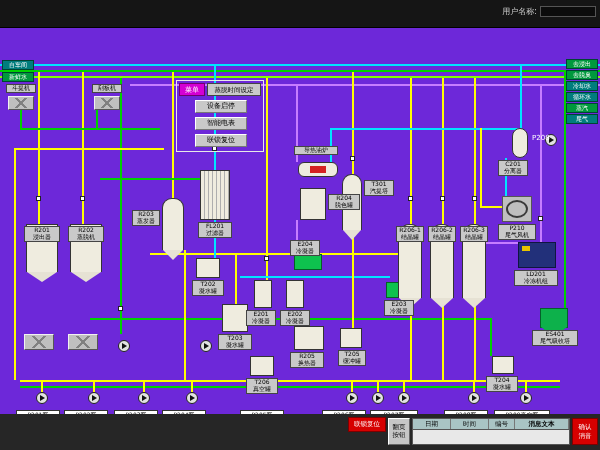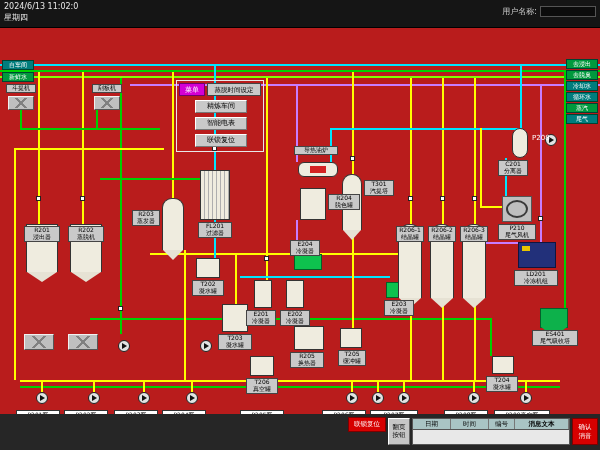--- a/index.html
+++ b/index.html
@@ -9,21 +9,21 @@
 
   
   .topbar{position:absolute;left:0;top:0;width:600px;height:28px;background:#151515;border-bottom:1px solid #000;z-index:10;}
   .dt{position:absolute;left:4px;top:2px;font-size:8px;line-height:1.35;color:#e8e8e8;}
   .titlewrap{position:absolute;left:150px;right:150px;top:1px;height:25px;border:1px solid #454545;display:flex;align-items:center;justify-content:center;background:#1b1b1b;}
   .titlewrap span{color:#ffe600;font-size:14px;font-weight:bold;letter-spacing:7px;}
   .userwrap{position:absolute;right:4px;top:6px;font-size:8px;color:#cfcfcf;display:flex;gap:3px;align-items:center;}
   .userfield{display:inline-block;width:56px;height:11px;background:#0c0c0c;border:1px solid #555;}
 
   
-  .canvas{position:absolute;left:0;top:28px;width:600px;height:386px;background:#b91c1c;overflow:hidden;}
+  .canvas{position:absolute;left:0;top:28px;width:600px;height:386px;background:#6d28d9;overflow:hidden;}
   .pipe{position:absolute;z-index:1;}
   .valve{position:absolute;width:5px;height:5px;background:#fff;border:1px solid #222;z-index:2;}
   .vessel{position:absolute;z-index:2;}
   .tank,.hopper,.column,.capsule,.striped,.hbar{background:#efecdf;border:1px solid #333;}
   .hopper,.ghopper,.column{border-bottom:none;}
   .column{border-radius:45% 45% 0 0/18% 18% 0 0;}
   .capsule{border-radius:8px;}
   .striped{background:repeating-linear-gradient(90deg,#efecdf 0 3px,#aeaeae 3px 4px);}
   .cone{position:absolute;top:100%;left:0;width:0;height:0;border-top:10px solid #e6e2d4;border-left:0 solid transparent;border-right:0 solid transparent;}
   .hx{background:#0ec24e;border:1px solid #065f27;}
@@ -64,36 +64,32 @@
   .alarm-body{height:14px;background:#e8e8e8;}
   .ack{right:2px;top:4px;width:26px;height:27px;line-height:1.25;}
   .ack span,.emergency span,.pagebtn span{display:block;}
 </style>
 </head>
 <body>
 
 <div class="screen">
 
   <div class="topbar">
-    <div class="dt">
-      <div>2024/6/13 11:02:0</div>
-      <div>星期四</div>
-    </div>
     <div class="userwrap">
       <span>用户名称:</span>
       <span class="userfield"></span>
     </div>
   </div>
 
   <div id="canvas" class="canvas">
     <div class="menu-panel">
       <div class="menu-btn">菜单</div>
       <div class="menu-title">蒸脱时间设定</div>
       <div id="menu-items">
-          <div class="menu-item">精炼车间</div>
+          <div class="menu-item">设备启停</div>
           <div class="menu-item">智能电表</div>
           <div class="menu-item">联锁复位</div>
         </div>
     </div>
 
   <div class="pipe" style="left: 0px; top: 36px; width: 600px; height: 2px; background: rgb(0, 229, 255);"></div>
       <div class="pipe" style="left: 0px; top: 42px; width: 600px; height: 2px; background: rgb(0, 208, 0);"></div>
       <div class="pipe" style="left: 0px; top: 48px; width: 600px; height: 2px; background: rgb(127, 255, 0);"></div>
       <div class="pipe" style="left: 130px; top: 56px; width: 470px; height: 2px; background: rgb(199, 125, 255);"></div>
       <div class="pipe" style="left: 38px; top: 44px; width: 2px; height: 152px; background: rgb(255, 255, 0);"></div>

